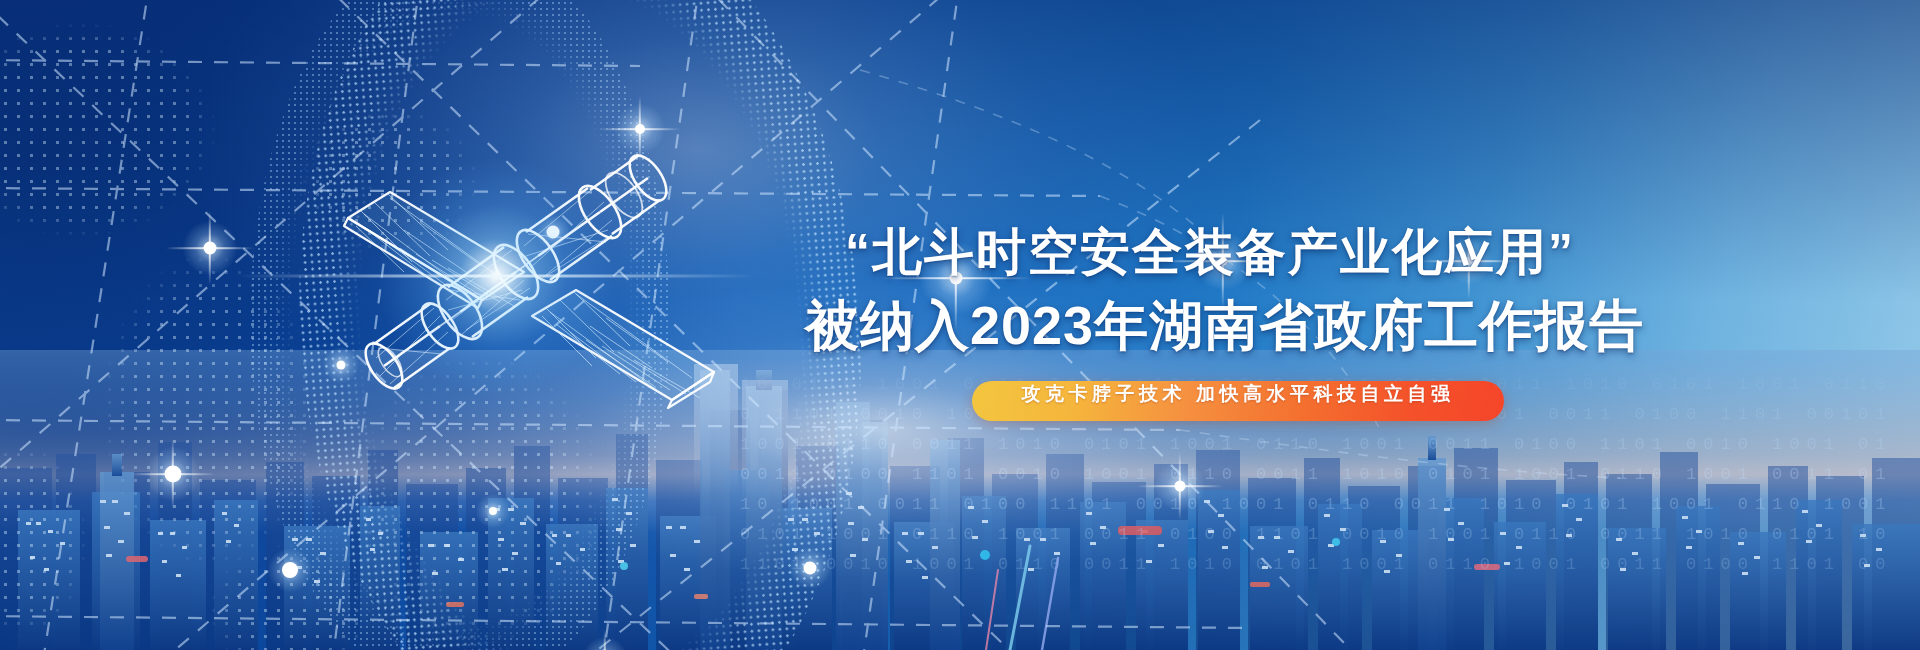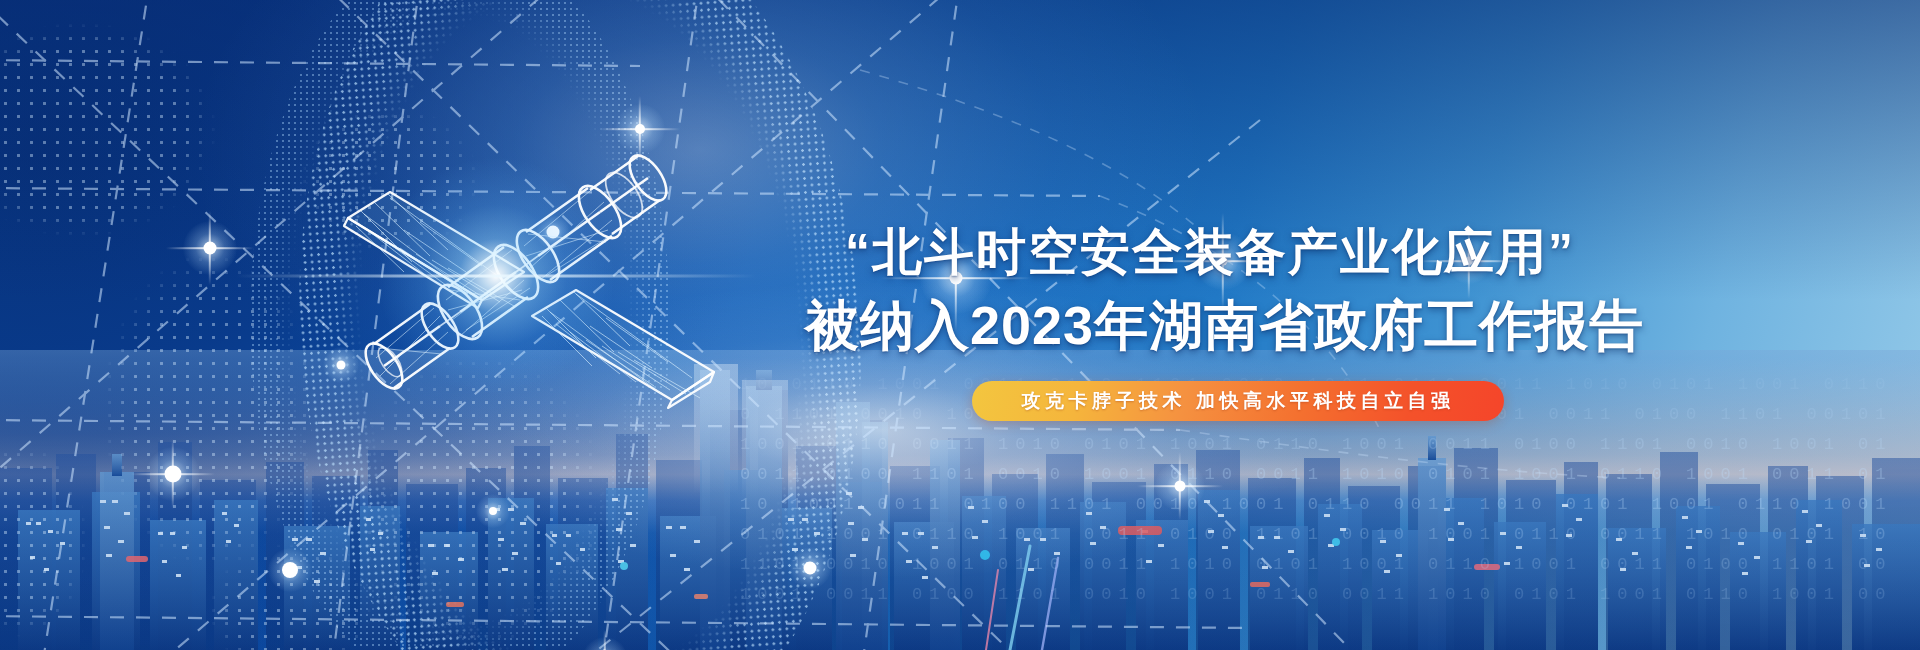--- a/index.html
+++ b/index.html
@@ -178,21 +178,21 @@
   }
   .headline.l2{
     left:805px;top:298px;
     font-size:54px;letter-spacing:1px;
   }
   .badge{
     position:absolute;left:972px;top:381px;
     width:532px;height:40px;border-radius:20px;
     background:linear-gradient(100deg,#f3c63f 0%,#f5b53c 20%,#f59140 40%,#f4702f 62%,#f4522a 82%,#f5452a 100%);
     box-shadow:0 3px 12px rgba(180,70,30,.30);
-    display:flex;align-items:center;justify-content:center;
+    display:flex;align-items:flex-start;justify-content:center;
     pointer-events:auto;
   }
   .badge span{
     color:#ffffff;font-size:19px;font-weight:bold;
     letter-spacing:4.5px;white-space:nowrap;
     text-shadow:0 1px 2px rgba(150,50,20,.35);
   }
 </style>
 </head>
 <body>
@@ -460,21 +460,20 @@
   </div>
 
   <div class="binary">
     <div>10 0110 1001 0011 0100 1101 0010 1001 0110 0011 1010 0101 1001 0110</div>
     <div>0 1101 0010 1001 0110 0011 0101 1001 0110 1001 0011 0100 1101 00101</div>
     <div>1001 0110 0011 1010 0101 1001 0110 1001 0011 0100 1101 0010 1001 01</div>
     <div>0011 0100 1101 0010 1001 0110 0011 1010 0101 1001 0110 1001 0011 01</div>
     <div>10 1001 0011 0100 1101 0010 1001 0110 0011 1010 0101 1001 0110 1001</div>
     <div>0101 1001 0110 1001 0011 0100 1101 0010 1001 0110 0011 1010 0101 10</div>
     <div>1101 0010 1001 0110 0011 1010 0101 1001 0110 1001 0011 0100 1101 00</div>
-    <div>1001 0011 0100 1101 0010 1001 0110 0011 1010 0101 1001 0110 1001 00</div>
   </div>
 
   <div class="dotgrid"></div>
   <div class="limb"></div>
   <div class="limb2"></div>
 
   <div class="sunglow"></div>
   <div class="horizonglow"></div>
 
   <div class="mesh">

